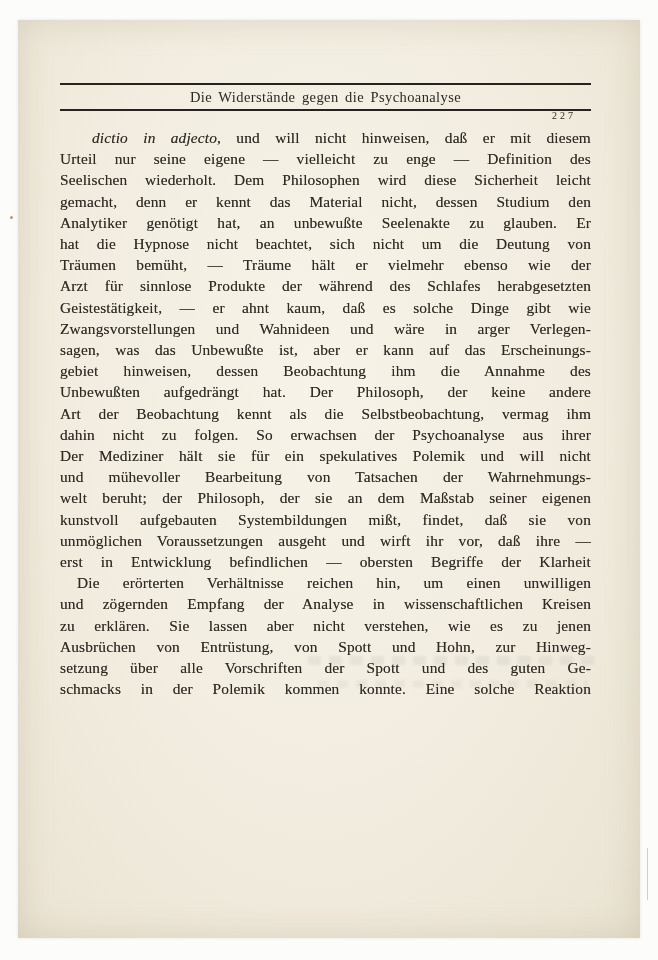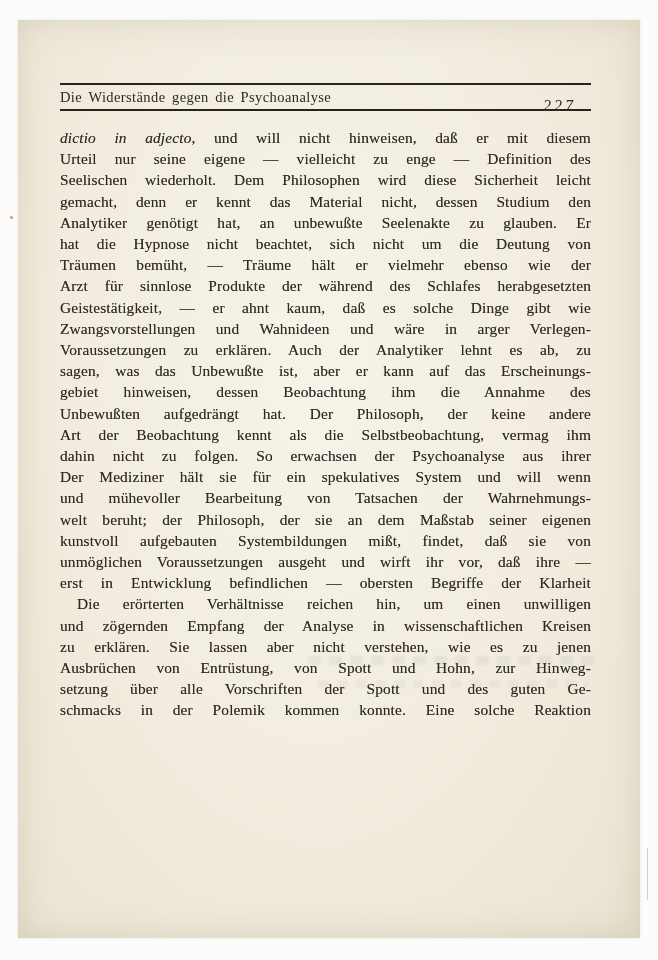--- a/index.html
+++ b/index.html
@@ -24,36 +24,35 @@
   .running-header {
     position: absolute;
     left: 42px;
     top: 63px;
     width: 531px;
     border-top: 2px solid #26221d;
     border-bottom: 2px solid #26221d;
     padding: 3px 0 2px 0;
   }
   .header-title {
-    text-align: left;
+    text-align: center;
     font-size: 14.5px;
     line-height: 19px;
     color: #2d2822;
     letter-spacing: 0.4px;
     word-spacing: 2.5px;
   }
   .page-number {
     position: absolute;
     right: 15px;
-    top: 12px;
-    font-size: 16px;
+    top: 22px;
+    font-size: 10px;
     line-height: 17px;
     color: #2d2822;
     letter-spacing: 3px;
-    font-style: italic;
   }
   .body-text {
     position: absolute;
     left: 42px;
     top: 107px;
     width: 531px;
     font-size: 15.4px;
     line-height: 21.2px;
     color: #2f2a24;
     letter-spacing: 0.15px;
@@ -64,21 +63,21 @@
     text-align: justify;
     text-align-last: justify;
     white-space: normal;
   }
   .line.flush-left {
     text-align-last: left;
   }
   .line.indent {
     text-indent: 17px;
   }
-  .italic { font-style: italic; }
+  .italic { font-style: italic; margin-left: 32px; }
   
   .paper-speck {
     position: absolute;
     left: 10px;
     top: 216px;
     width: 3px;
     height: 3px;
     border-radius: 50%;
     background: #c06a42;
     opacity: 0.75;
@@ -129,27 +128,26 @@
       <div class="line"><span class="italic">dictio in adjecto</span><span>, und will nicht hinweisen, daß er mit diesem</span></div>
       <div class="line">Urteil nur seine eigene — vielleicht zu enge — Definition des</div>
       <div class="line">Seelischen wiederholt. Dem Philosophen wird diese Sicherheit leicht</div>
       <div class="line">gemacht, denn er kennt das Material nicht, dessen Studium den</div>
       <div class="line">Analytiker genötigt hat, an unbewußte Seelenakte zu glauben. Er</div>
       <div class="line">hat die Hypnose nicht beachtet, sich nicht um die Deutung von</div>
       <div class="line">Träumen bemüht, — Träume hält er vielmehr ebenso wie der</div>
       <div class="line">Arzt für sinnlose Produkte der während des Schlafes herabgesetzten</div>
       <div class="line">Geistestätigkeit, — er ahnt kaum, daß es solche Dinge gibt wie</div>
       <div class="line">Zwangsvorstellungen und Wahnideen und wäre in arger Verlegen-</div>
-      <div class="line">Voraussetzungen zu erklären. Auch der Analytiker lehnt es ab, zu</div>
       <div class="line">sagen, was das Unbewußte ist, aber er kann auf das Erscheinungs-</div>
       <div class="line">gebiet hinweisen, dessen Beobachtung ihm die Annahme des</div>
       <div class="line">Unbewußten aufgedrängt hat. Der Philosoph, der keine andere</div>
       <div class="line">Art der Beobachtung kennt als die Selbstbeobachtung, vermag ihm</div>
       <div class="line">dahin nicht zu folgen. So erwachsen der Psychoanalyse aus ihrer</div>
-      <div class="line">Der Mediziner hält sie für ein spekulatives System und will wenn</div>
+      <div class="line">Der Mediziner hält sie für ein spekulatives Polemik und will nicht</div>
       <div class="line">und mühevoller Bearbeitung von Tatsachen der Wahrnehmungs-</div>
       <div class="line">welt beruht; der Philosoph, der sie an dem Maßstab seiner eigenen</div>
       <div class="line">kunstvoll aufgebauten Systembildungen mißt, findet, daß sie von</div>
       <div class="line">unmöglichen Voraussetzungen ausgeht und wirft ihr vor, daß ihre —</div>
       <div class="line">erst in Entwicklung befindlichen — obersten Begriffe der Klarheit</div>
     </div>
 
     <div>
       <div class="line indent">Die erörterten Verhältnisse reichen hin, um einen unwilligen</div>
       <div class="line">und zögernden Empfang der Analyse in wissenschaftlichen Kreisen</div>

